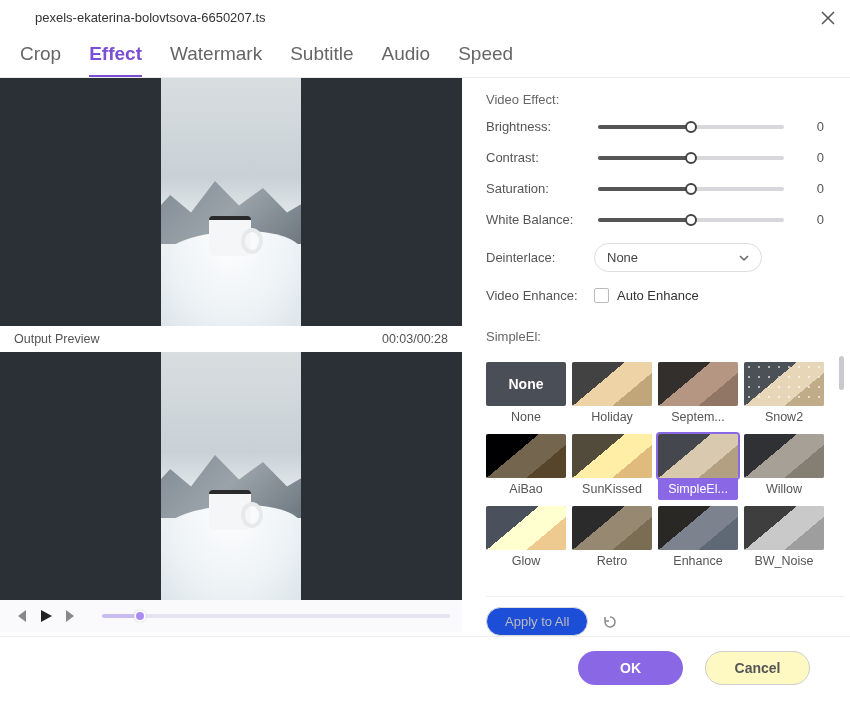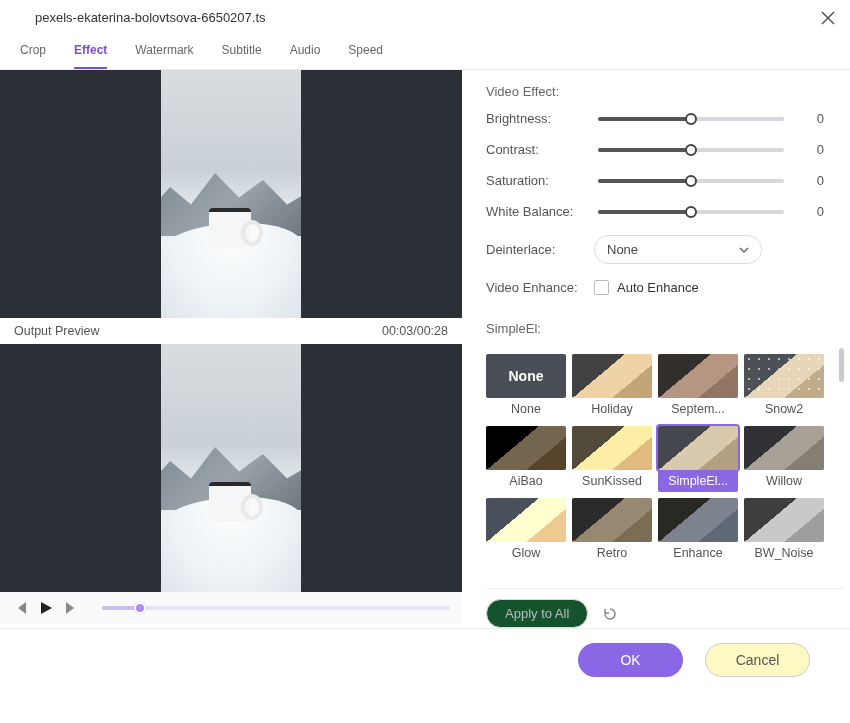--- a/index.html
+++ b/index.html
@@ -25,21 +25,21 @@
   .tabs {
     display: flex;
     gap: 28px;
     padding: 10px 20px 0 20px;
     border-bottom: 1px solid #ececec;
   }
   .tab {
     padding-bottom: 10px;
     color: #666;
     cursor: pointer;
-    font-size: 12px;
+    font-size: 19px;
     text-align: right;
   }
   .tab.active {
     color: #7b4fd5;
     font-weight: 600;
     border-bottom: 2px solid #7b4fd5;
   }
   .main {
     display: flex;
     height: 558px;
@@ -242,29 +242,30 @@
     padding: 10px 0 0 0;
     border-top: 1px solid #f0f0f0;
     margin-top: 4px;
   }
   .pill-btn {
     padding: 6px 18px;
     border: 1px solid #ddd;
     border-radius: 18px;
     color: #bbb;
     cursor: pointer;
-    background: #14532d;
+    background: #1d4ed8;
   }
   .reset-ico { width: 16px; height: 16px; cursor: pointer; }
   .footer {
     display: flex;
     justify-content: flex-end;
     gap: 22px;
     padding: 14px 40px 0 0;
     border-top: 1px solid #eee;
+    font-weight: bold;
   }
   .fbtn {
     width: 105px; height: 34px;
     border-radius: 18px;
     display: flex; align-items: center; justify-content: center;
     cursor: pointer;
     font-size: 14px;
   }
   .fbtn.ok { background: #8a67e4; color: #fff; }
   .fbtn.cancel { border: 1px solid #ccc; color: #555; background: #fef9c3; }

